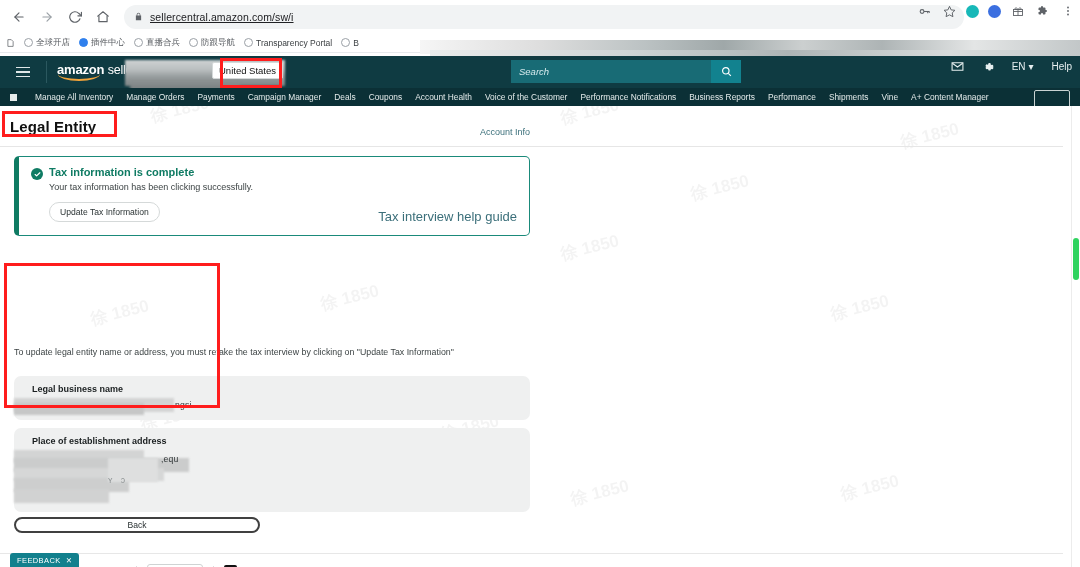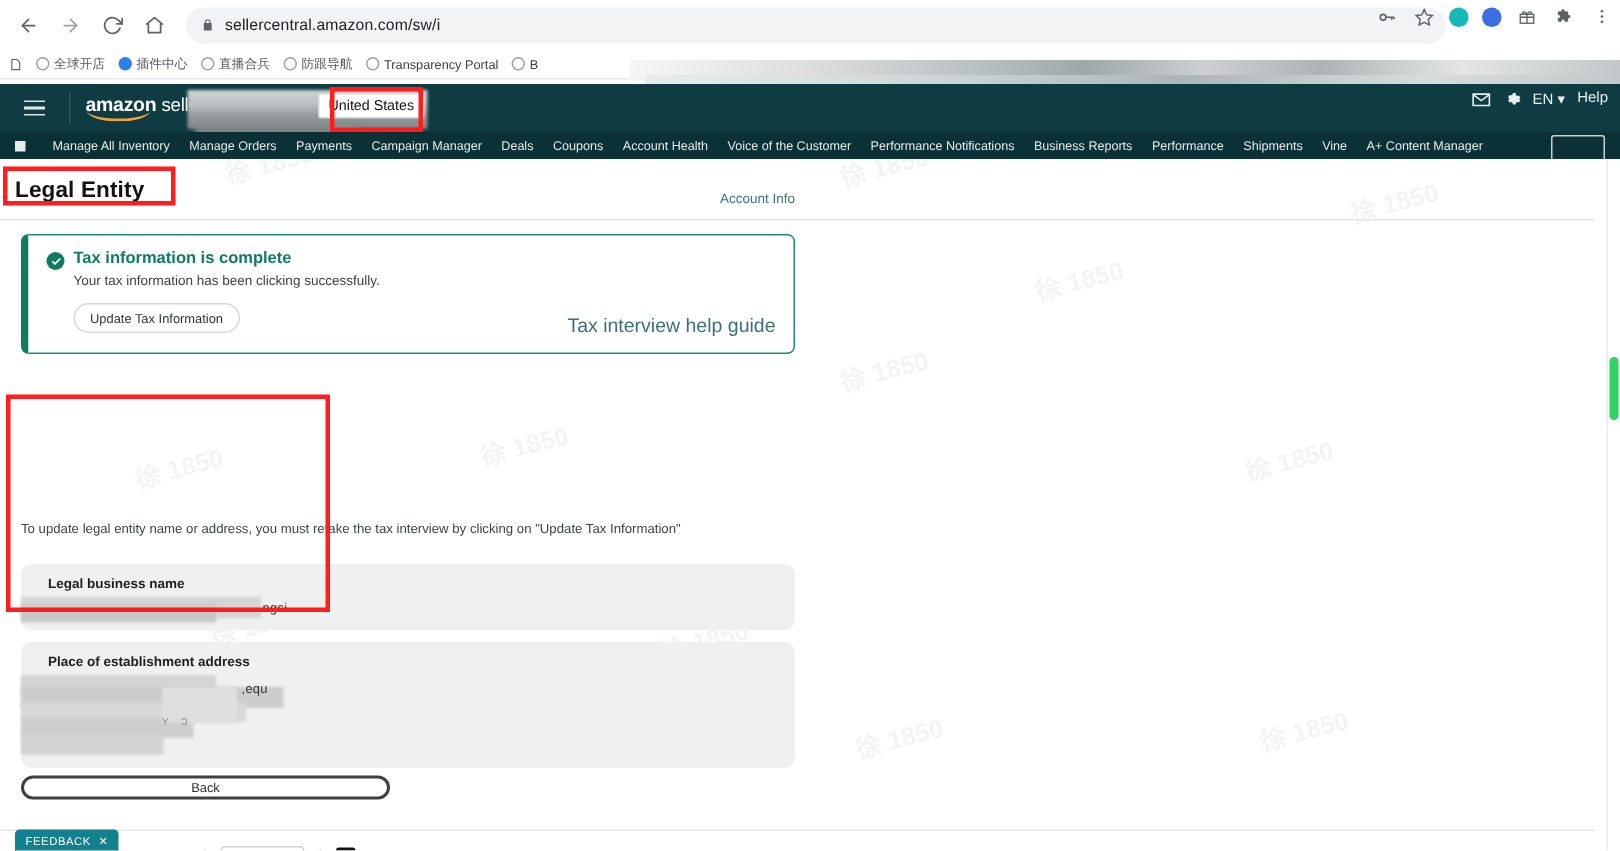--- a/index.html
+++ b/index.html
@@ -25,21 +25,21 @@
   }
   .nav-btn svg { display:block; }
   .omnibox {
     margin-left:8px; height:24px; flex:0 0 auto; width:840px;
     background:#f1f3f4; border-radius:13px;
     display:flex; align-items:center; padding:0 10px; gap:7px;
   }
   .lock-ico { color:#5f6368; display:flex; }
   .url-text {
     font-size:10.5px; color:#202124; letter-spacing:.1px;
-    white-space:nowrap; overflow:hidden;
+    white-space:nowrap; overflow:hidden;text-decoration:underline;
   }
   .omni-right { position:absolute; right:4px; top:3px; display:flex; align-items:center; gap:9px; }
   .omni-right .ico { width:16px; height:16px; display:flex; align-items:center; justify-content:center; color:#5f6368; }
   .ext-dot { width:13px; height:13px; border-radius:50%; }
 
   
   .bookmarks {
     position:absolute; left:0; top:33px; width:1080px; height:20px;
     background:#ffffff; display:flex; align-items:center; gap:9px;
     padding-left:6px; border-bottom:1px solid #e8eaed;
@@ -102,21 +102,21 @@
   .search-input {
     flex:1; background:#186b75; border:none; outline:none;
     color:#cfe6e9; font-size:9.5px; font-style:italic;
     padding:0 8px; font-family:"Liberation Sans", sans-serif;
   }
   .search-input::placeholder { color:#d7ebee; font-style:italic; opacity:1; }
   .search-btn {
     width:30px; background:#12828f; display:flex; align-items:center; justify-content:center;
     border:none; cursor:pointer;
   }
-  .hdr-right { position:absolute; right:8px; top:60px; display:flex; align-items:flex-start; gap:8px; }
+  .hdr-right { position:absolute; right:8px; top:60px; display:flex; align-items:center; gap:18px; }
   .hdr-right .hi { color:#e7eff0; display:flex; align-items:center; }
   .hdr-lang { font-size:10px; color:#e7eff0; }
   .hdr-help { font-size:10px; color:#e7eff0; }
 
   
   .sc-nav {
     position:absolute; left:0; top:88px; width:1080px; height:18px;
     background:#0b3036; display:flex; align-items:center;
   }
   .nav-home { margin-left:10px; width:7px; height:7px; background:#e6ecec; }
@@ -370,20 +370,29 @@
         <span class="sc">seller central</span>
       </div>
       <div class="smile"></div>
     </div>
   </div>
 
   <div class="acct-blur"></div>
   <div class="acct-blur2"></div>
   <div class="country-pill">United States</div>
 
+  <div class="search-wrap">
+    <input class="search-input" placeholder="Search" style="">
+    <button class="search-btn">
+      <svg width="11" height="11" viewBox="0 0 24 24" fill="none" stroke="#ffffff" stroke-width="2.6">
+          <circle cx="10.5" cy="10.5" r="7"></circle>
+          <line x1="16" y1="16" x2="21.5" y2="21.5"></line>
+        </svg>
+    </button>
+  </div>
 
   <div class="hdr-right">
     <span class="hi">
       <svg width="13" height="13" viewBox="0 0 24 24" fill="#e7eff0">
           <path d="M2 5h20v14H2z" fill="none" stroke="#e7eff0" stroke-width="2"></path>
           <path d="M2.5 6l9.5 7 9.5-7" fill="none" stroke="#e7eff0" stroke-width="2"></path>
         </svg>
     </span>
     <span class="hi">
       <svg width="12" height="12" viewBox="0 0 24 24" fill="#e7eff0">

